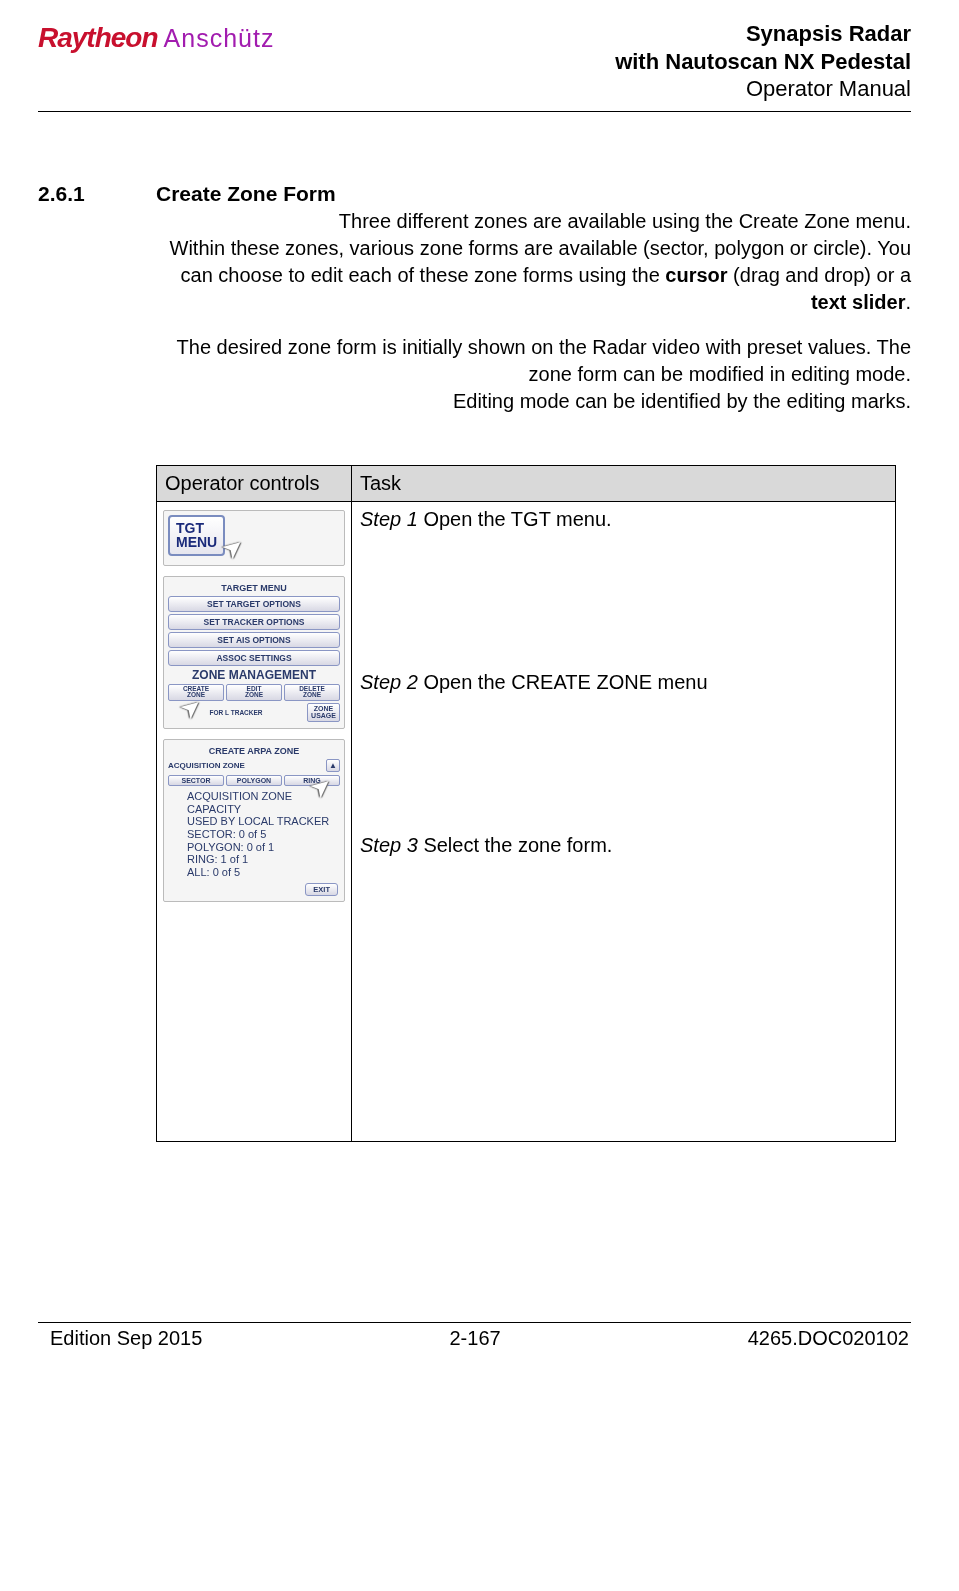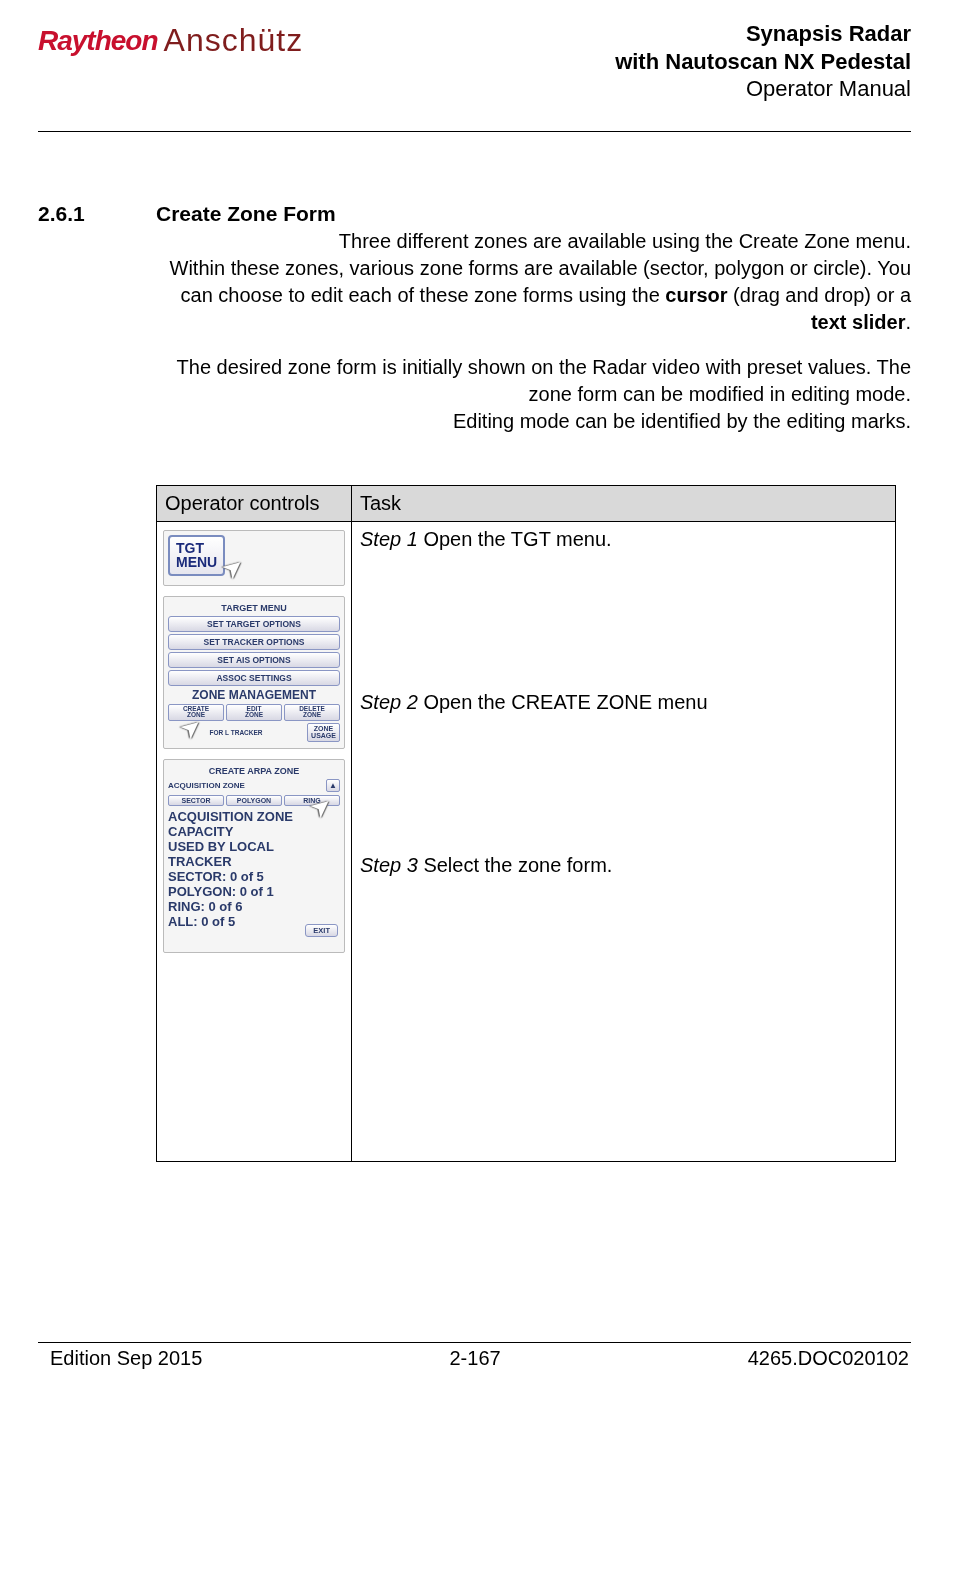--- a/index.html
+++ b/index.html
@@ -12,38 +12,38 @@
     background: #fff;
     width: 959px;
   }
   .page {
     padding: 20px 48px 20px 38px;
   }
   .header {
     display: flex;
     justify-content: space-between;
     align-items: flex-start;
-    padding-bottom: 28px;
+    padding-bottom: 8px;
   }
   .logo-group {
     display: flex;
     align-items: center;
     gap: 6px;
     padding-top: 2px;
   }
   .logo-raytheon {
     color: #c8102e;
     font-weight: bold;
     font-style: italic;
     font-size: 28px;
     letter-spacing: -1px;
   }
   .logo-anschutz {
-    color: #7f1d1d;
-    font-size: 32px;
+    color: #a21caf;
+    font-size: 25px;
     letter-spacing: 1px;
   }
   .doc-title {
     text-align: right;
     font-size: 22px;
     line-height: 1.25;
   }
   .doc-title .bold { font-weight: bold; }
   hr.rule {
     border: none;
@@ -179,30 +179,31 @@
   }
   .mini-row2 .lab {
     flex:1; font-size:6.5px; color:#2a3a6a; text-align:center;
   }
   .mini-row2 .btn2 {
     background: linear-gradient(#fff,#d8d8e4);
     border: 1px solid #8a96c4; border-radius:2px;
     font-size:7px; padding:1px 3px; color:#2a3a6a; font-weight:bold; line-height:1.05; text-align:center;
   }
   .mini .caps {
-    font-size: 13px;
+    font-size: 11px;
     color: #2a3a6a;
     line-height: 1.15;
     margin-top: 4px;
-    font-weight: bold;
+    font-weight: normal;
+    margin-left: 19px;
   }
   .mini .exit {
     position: absolute;
     right: 6px;
-    bottom: 15px;
+    bottom: 5px;
     background: linear-gradient(#fff,#d8d8e4);
     border: 1px solid #8a96c4;
     border-radius: 3px;
     font-size: 7.5px;
     padding: 1px 7px;
     color: #2a3a6a;
     font-weight: bold;
   }
   .mini .spin {
     background: linear-gradient(#fff,#d8d8e4);
@@ -314,21 +315,21 @@
               <div class="mini-row3">
                 <span class="cell3">SECTOR</span>
                 <span class="cell3">POLYGON</span>
                 <span class="cell3">RING</span>
               </div>
               <div class="caps">
                 <div>ACQUISITION ZONE CAPACITY</div>
                 <div>USED BY LOCAL TRACKER</div>
                 <div>SECTOR: 0 of 5</div>
                 <div>POLYGON: 0 of 1</div>
-                <div>RING: 0 of 6</div>
+                <div>RING: 1 of 1</div>
                 <div>ALL: 0 of 5</div>
               </div>
               <span class="exit">EXIT</span>
               <span class="cursor-arrow" style="left:148px; top:34px;">➤</span>
             </div>
 
           </div>
         </td>
         <td class="task-cell">
           <div class="step">

